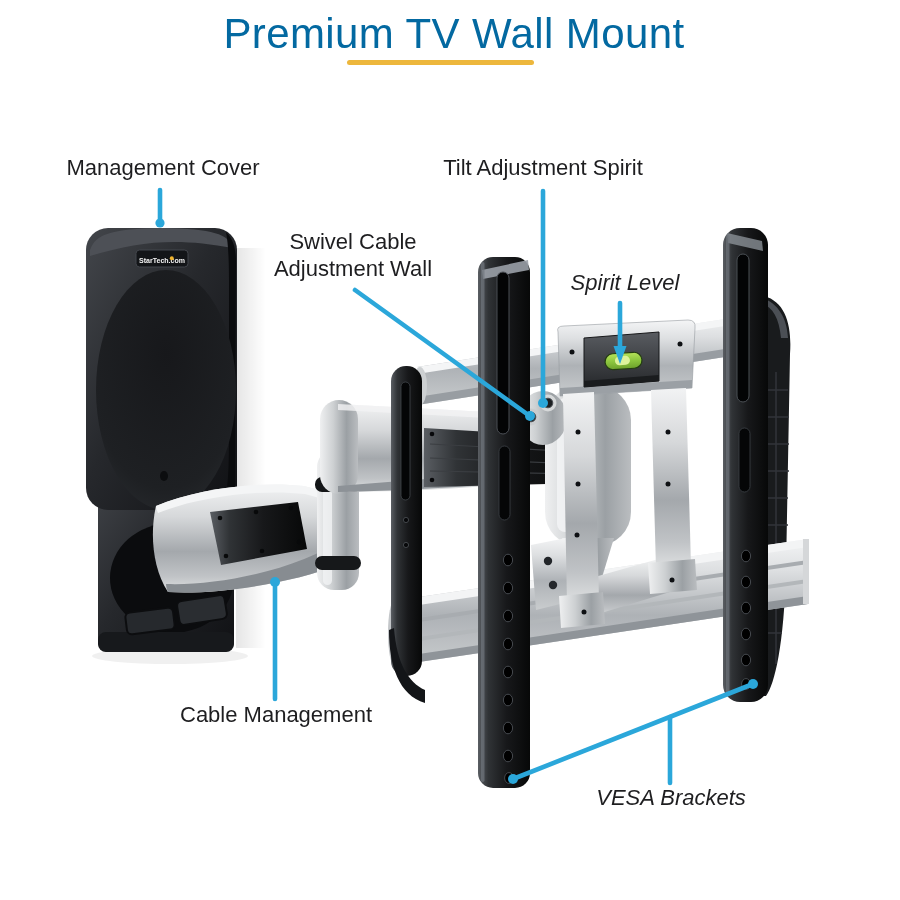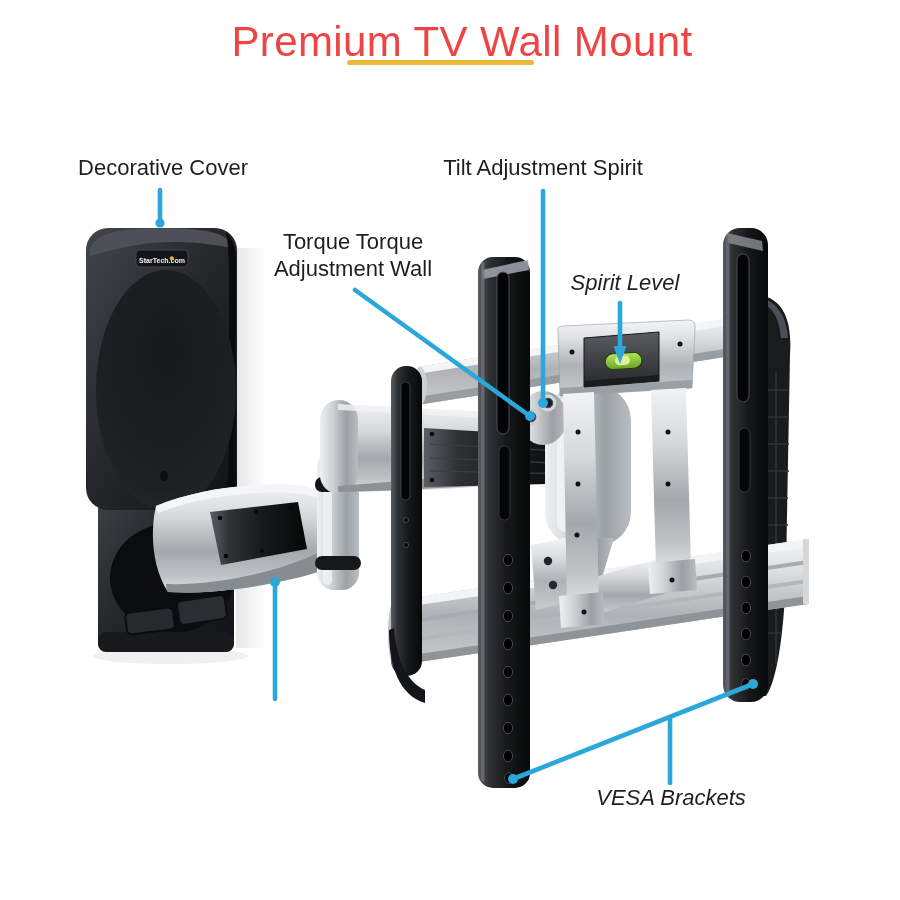--- a/index.html
+++ b/index.html
@@ -2,22 +2,22 @@
 <html><head>
 <meta charset="utf-8">
 <style>
   html,body{margin:0;padding:0;background:#ffffff;}
   .stage{
     position:relative;width:900px;height:900px;background:#ffffff;overflow:hidden;
     font-family:"Liberation Sans",sans-serif;
   }
   .page-title{
     position:absolute;top:6px;left:450px;transform:translateX(-50%);
-    margin:12px;font-size:42px;font-weight:400;letter-spacing:0.4px;
-    color:#ef4444;white-space:nowrap;
+    margin:4px;font-size:42px;font-weight:400;letter-spacing:0.4px;
+    color:#0369a1;white-space:nowrap;
   }
   .title-underline{
     position:absolute;left:347px;top:60px;width:187px;height:5px;
     background:#edb73c;border-radius:2.5px;
   }
   .product-svg{position:absolute;left:0;top:0;}
   .callout-label{
     position:absolute;transform:translateX(-50%);
     font-size:22px;font-weight:400;color:#1e1e20;
     white-space:nowrap;text-align:center;line-height:1.22;
@@ -290,27 +290,28 @@
       </g>
       <g>
         <line x1="513" y1="779" x2="753" y2="684"></line>
         <line x1="670" y1="717" x2="670" y2="783"></line>
         <circle cx="513" cy="779" r="5" stroke="none"></circle>
         <circle cx="753" cy="684" r="5" stroke="none"></circle>
       </g>
     </g>
   </svg>
 
-  <div class="callout-label lbl-decorative">Decorative Cover</div>
+  <div class="callout-label lbl-decorative">Management Cover</div>
 
   <div class="callout-label lbl-swivel">
-    <span style="display:block">Torque Torque</span>
+    <span style="display:block">Swivel Cable</span>
     <span style="display:block">Adjustment Wall</span>
   </div>
 
   <div class="callout-label lbl-tilt">Tilt Adjustment Spirit</div>
 
   <div class="callout-label lbl-spirit">Spirit Level</div>
 
+  <div class="callout-label lbl-cable">Cable Management</div>
 
   <div class="callout-label lbl-vesa">VESA Brackets</div>
 
 </div>
 
 </body></html>

